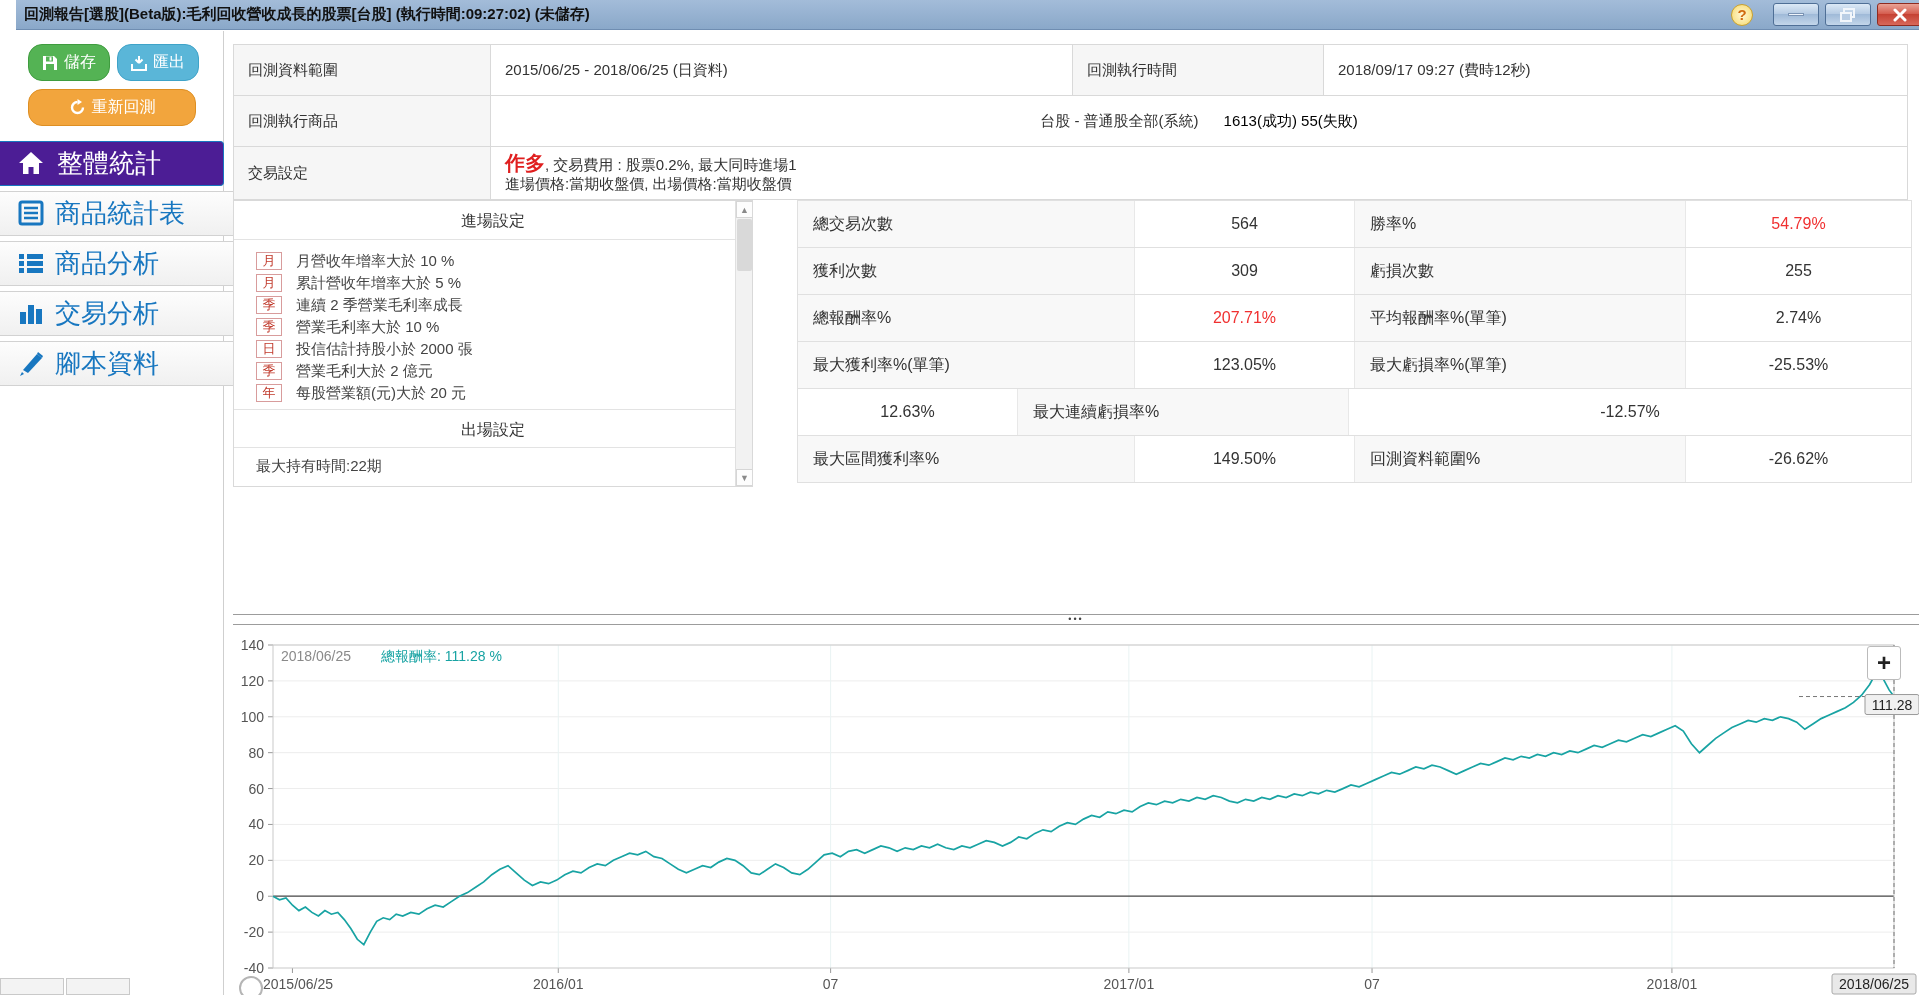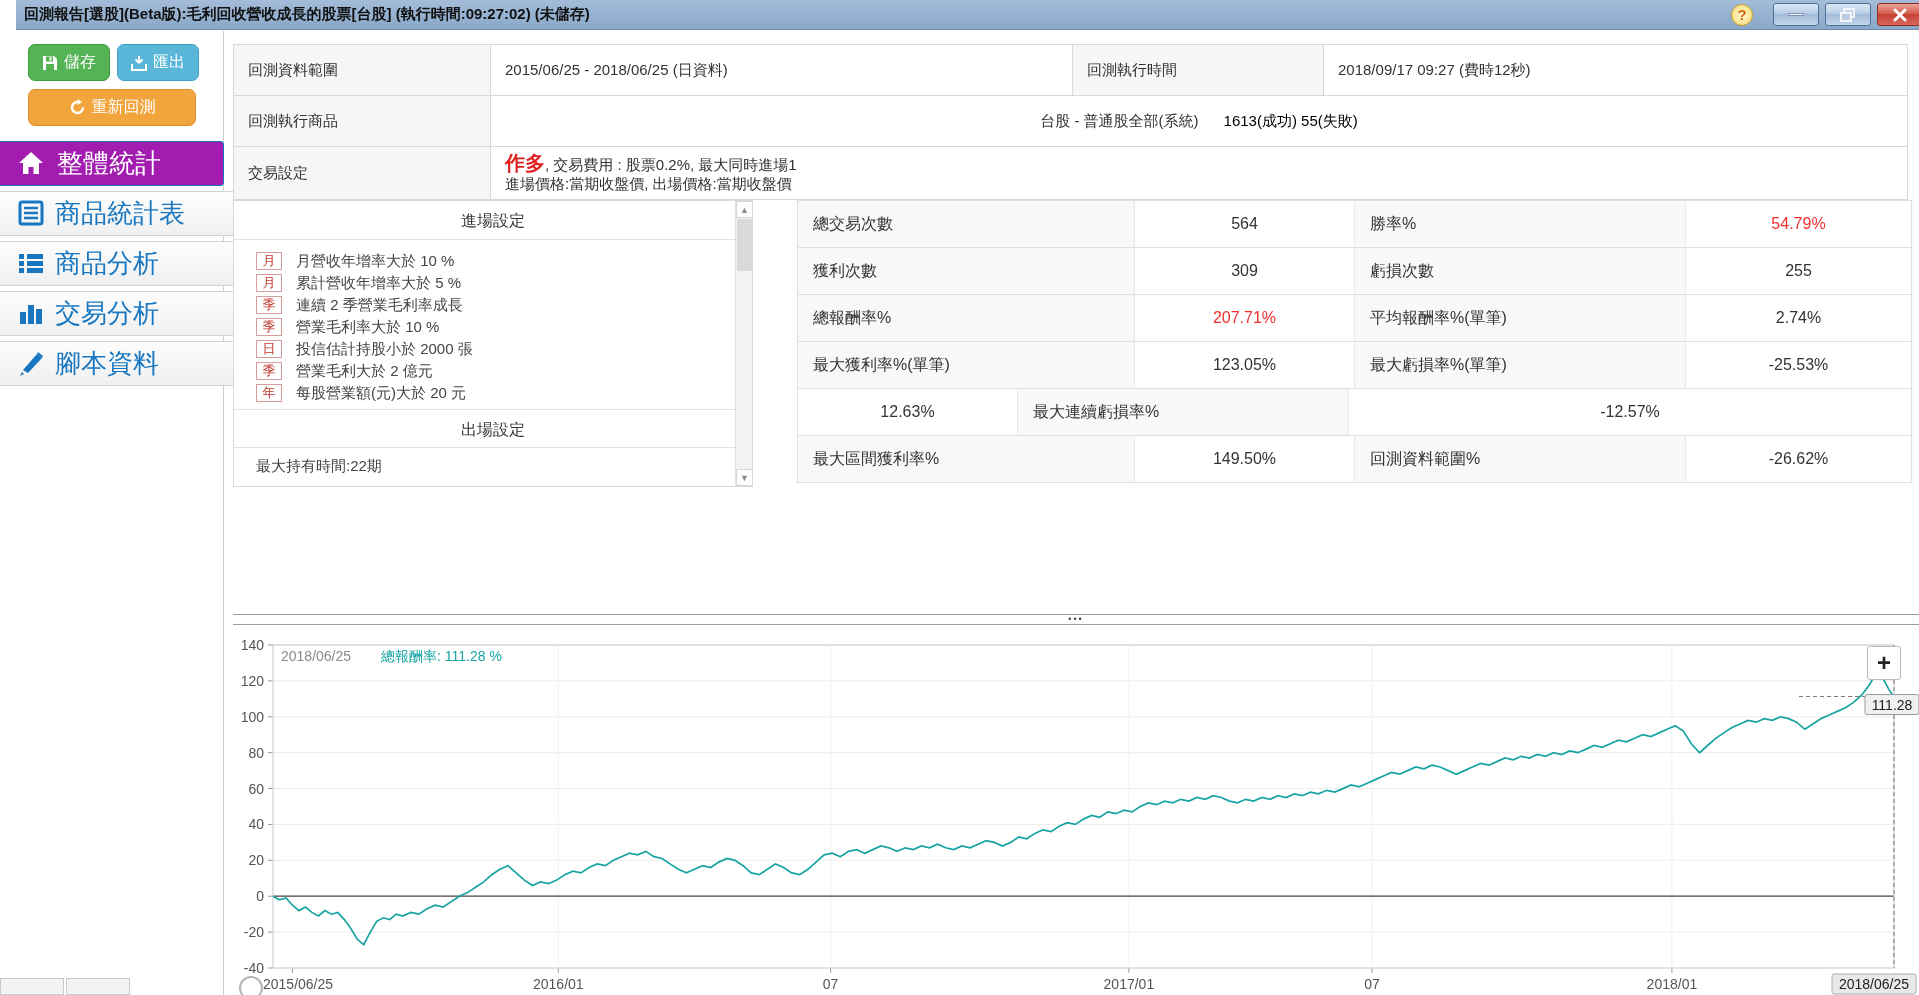--- a/index.html
+++ b/index.html
@@ -21,31 +21,31 @@
     display:flex; align-items:center; justify-content:center; color:#333; }
   .wbtn.close { background:linear-gradient(#eaa396,#d3584a 50%,#c54234 50%,#d8685a);
     border-color:#8e2b20; color:#fff; }
   .wbtn .bar { width:16px; height:3px; background:#eef4fb; border:1px solid #7a93b4; }
   .wbtn svg { display:block; }
 
   
   .sidebar { position:absolute; left:0; top:31px; width:224px; height:964px;
     background:#fff; border-right:1px solid #cfcfcf; }
   .toolrow { display:flex; gap:7px; padding:13px 0 0 28px; }
-  .tbtn { height:37px; border-radius:7px; color:#fff; font-size:16px; display:flex;
+  .tbtn { height:37px; border-radius:14px; color:#fff; font-size:16px; display:flex;
     align-items:center; justify-content:center; gap:6px; cursor:pointer; padding:0 13px; }
   .tbtn.save { background:#54b354; border:1px solid #3f9c3f; }
   .tbtn.export { background:#5ab6d8; border:1px solid #3fa3c8; }
   .tbtn.rerun { background:#f2a53d; border:1px solid #de8f23; width:168px; margin:8px 0 0 28px; }
   .nav { margin-top:15px; }
   .nav-item { height:45px; margin-bottom:5px; display:flex; align-items:center; gap:10px;
     padding-left:18px; font-size:26px; color:#1877c0; cursor:pointer;
     background:linear-gradient(#fdfdfd,#f0f0f0); border:1px solid #d2d2d2; border-left:none;
     border-radius:0 4px 4px 0; width:254px; }
-  .nav-item.active { background:#a21caf; color:#fff; border-color:#1877c0; width:224px;gap:12px; }
+  .nav-item.active { background:#4c1d95; color:#fff; border-color:#1877c0; width:224px;gap:12px; }
   .nav-item svg { flex:0 0 auto; }
 
   
   .info { position:absolute; left:233px; top:44px; width:1675px; border:1px solid #d9d9d9;
     border-bottom:none; font-size:15px; color:#333; background:#fff; }
   .irow { display:flex; border-bottom:1px solid #d9d9d9; }
   .icell { padding:0 14px; display:flex; flex-direction:column; justify-content:center; }
   .ilabel { background:#f6f6f6; border-right:1px solid #d9d9d9; }
   .c1 { width:257px; } .c2 { width:582px; border-right:1px solid #d9d9d9; }
   .c3 { width:251px; } .c4 { flex:1; }

